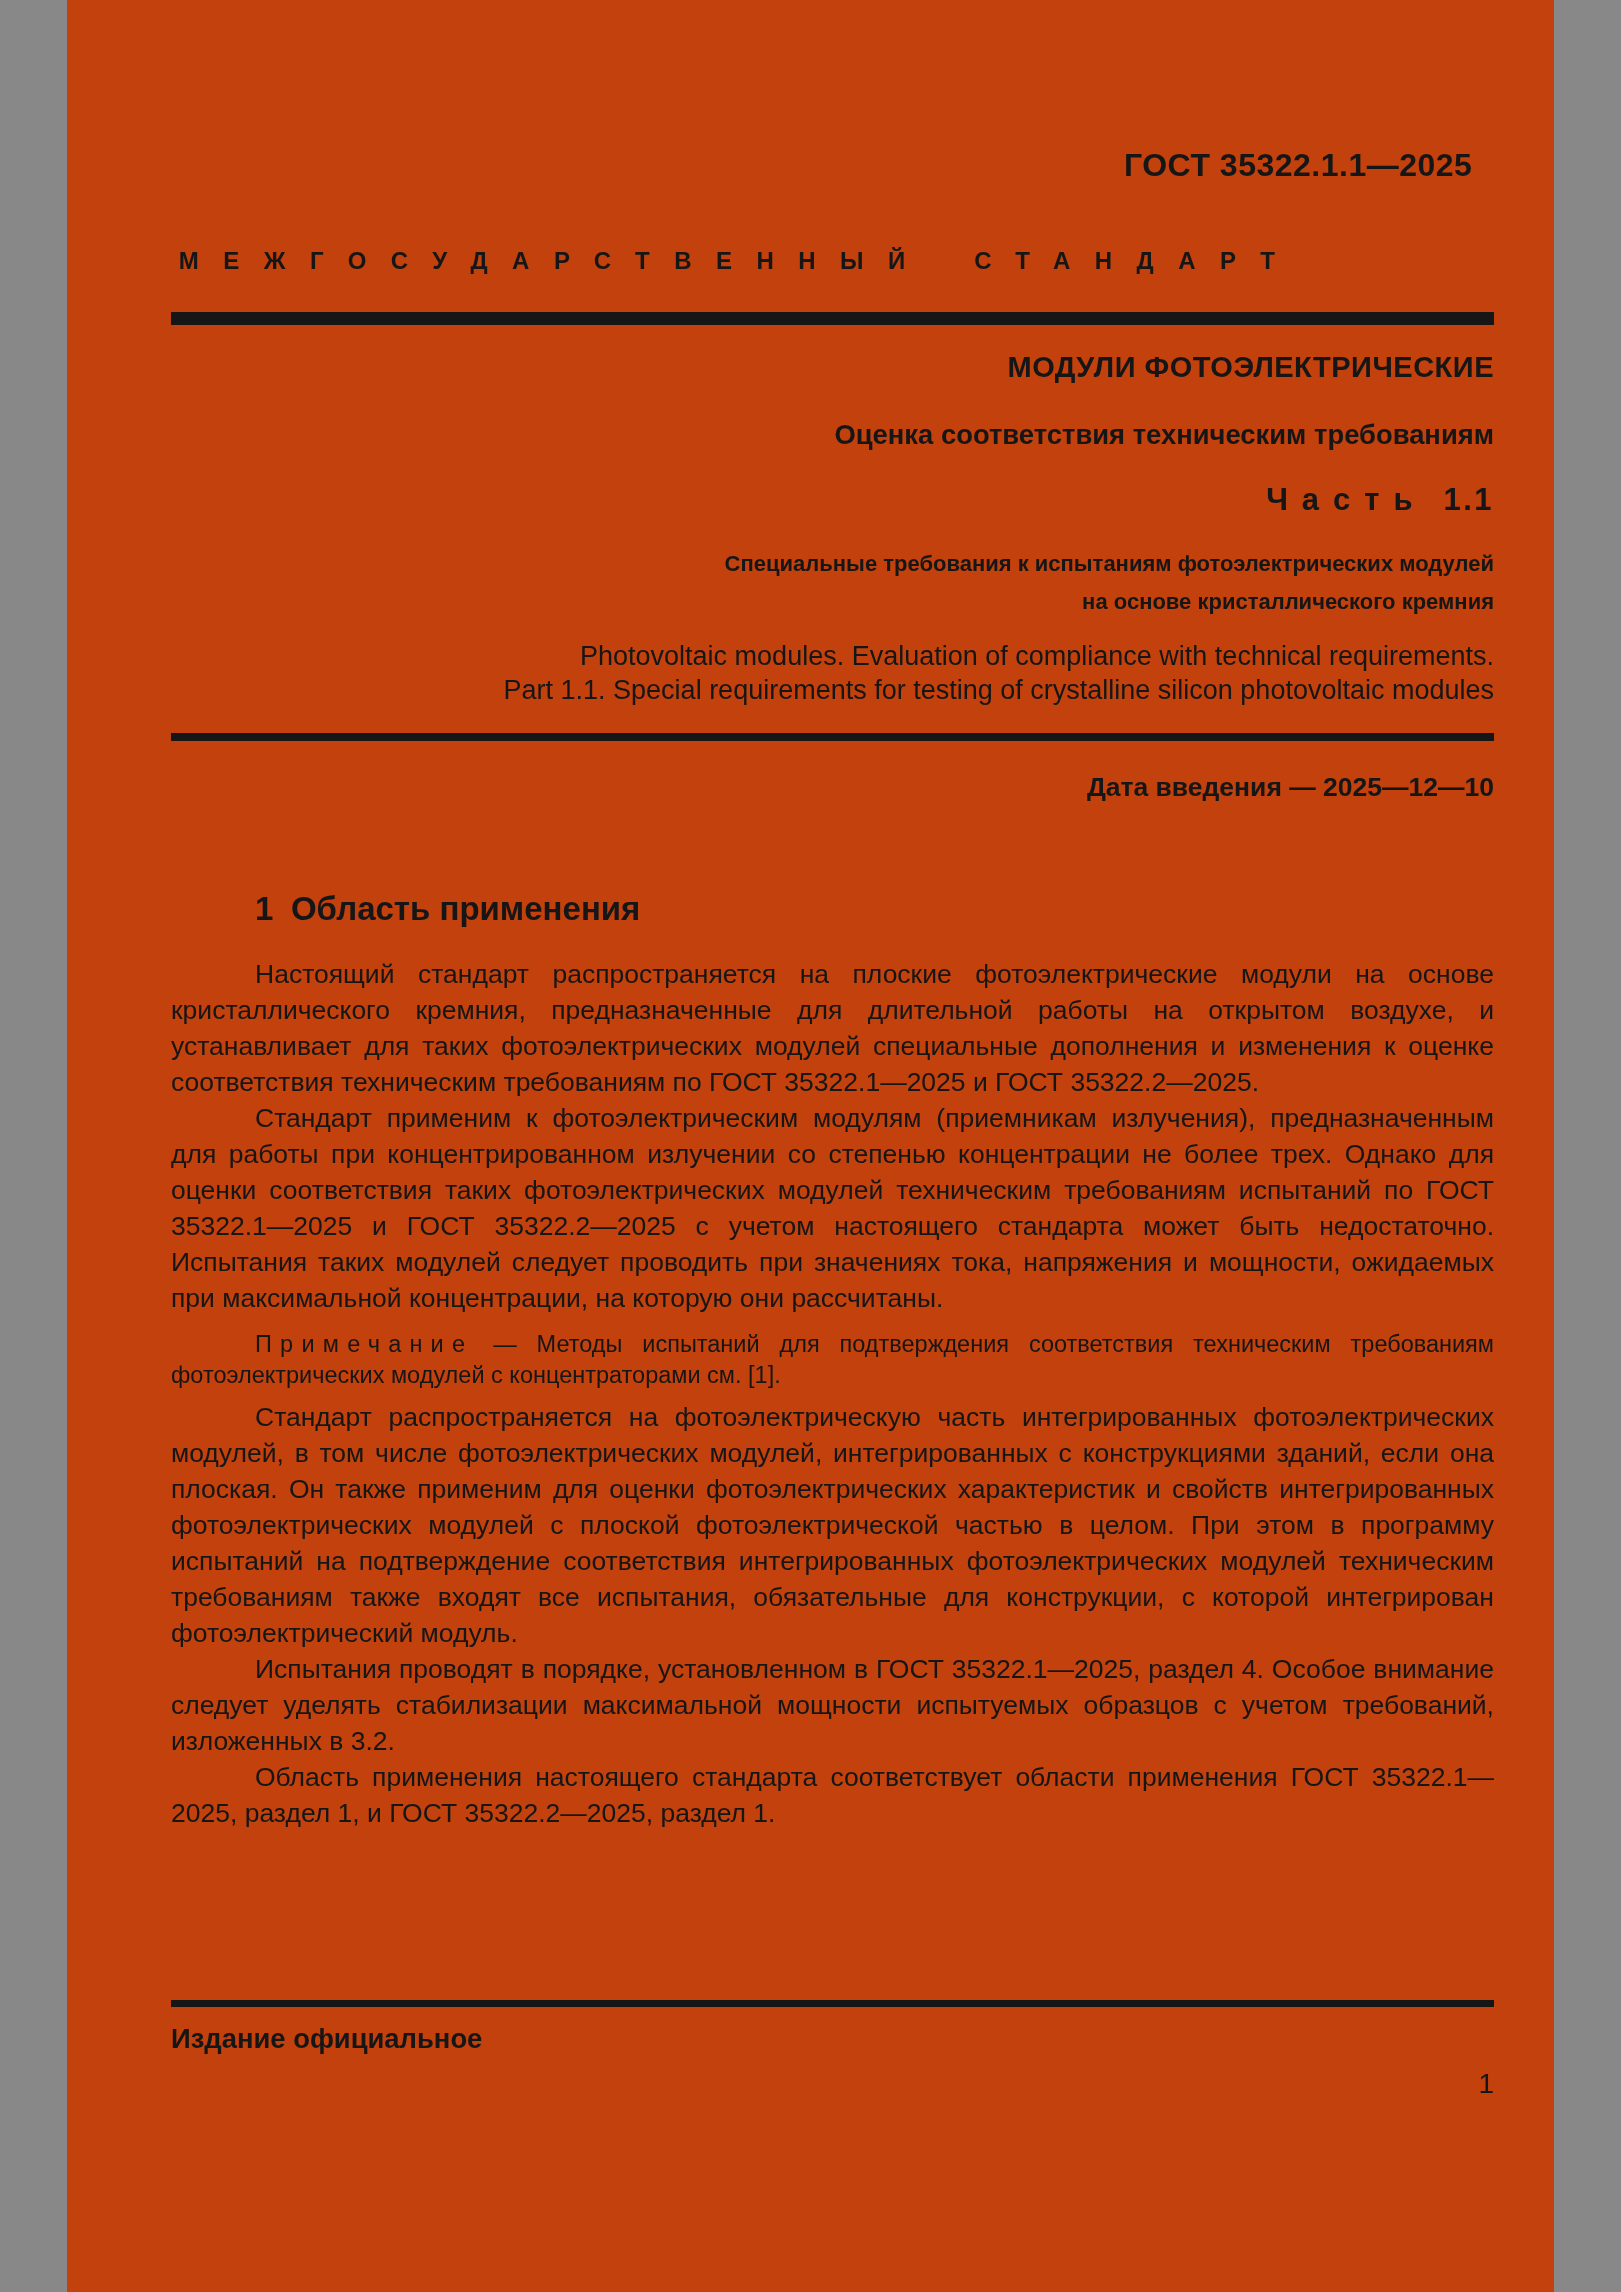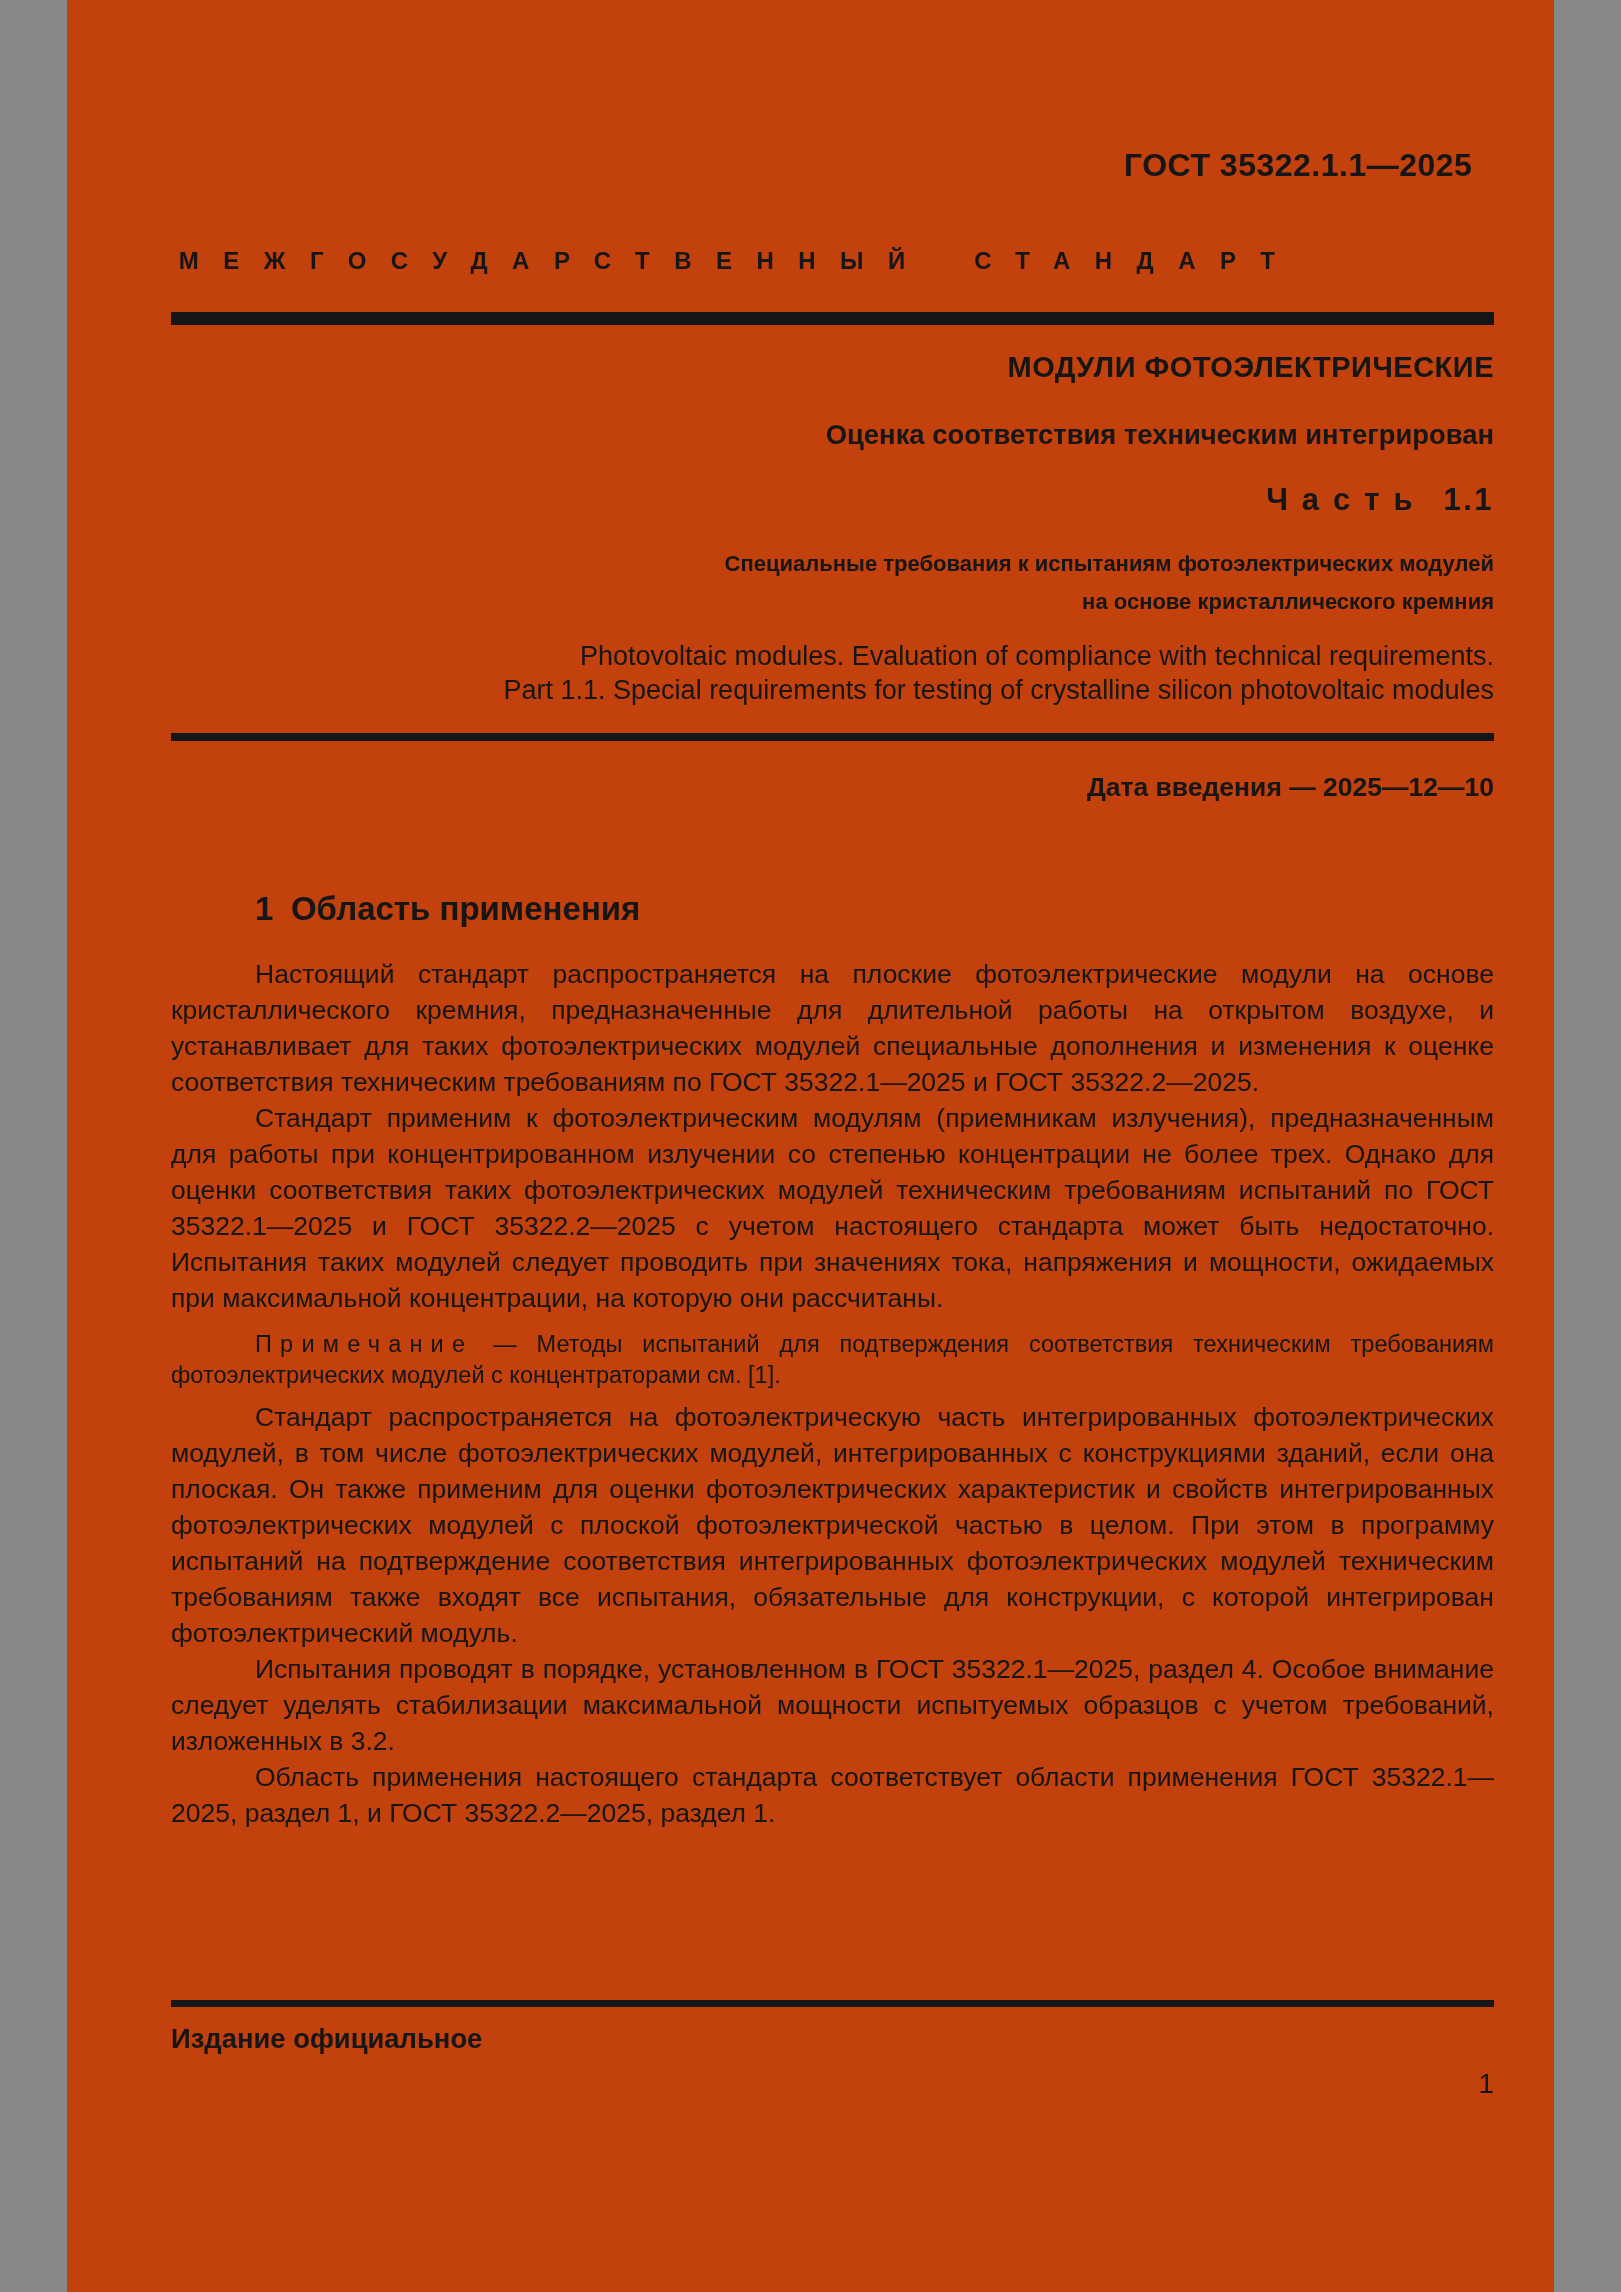--- a/index.html
+++ b/index.html
@@ -105,21 +105,21 @@
 <div class="page">
 
   <div class="abs content-x doc-number">ГОСТ 35322.1.1—2025</div>
 
   <div class="abs content-x band">МЕЖГОСУДАРСТВЕННЫЙ СТАНДАРТ</div>
 
   <div class="abs content-x rule rule-header"></div>
 
   <div class="abs content-x title-line main-title">МОДУЛИ ФОТОЭЛЕКТРИЧЕСКИЕ</div>
 
-  <div class="abs content-x title-line subtitle">Оценка соответствия техническим интегрирован</div>
+  <div class="abs content-x title-line subtitle">Оценка соответствия техническим требованиям</div>
 
   <div class="abs content-x title-line part-label">
     <span class="part-word">Часть</span><span class="part-number">1.1</span>
   </div>
 
   <div class="abs content-x title-line part-title">
     <div>Специальные требования к испытаниям фотоэлектрических модулей</div>
     <div>на основе кристаллического кремния</div>
   </div>
 

